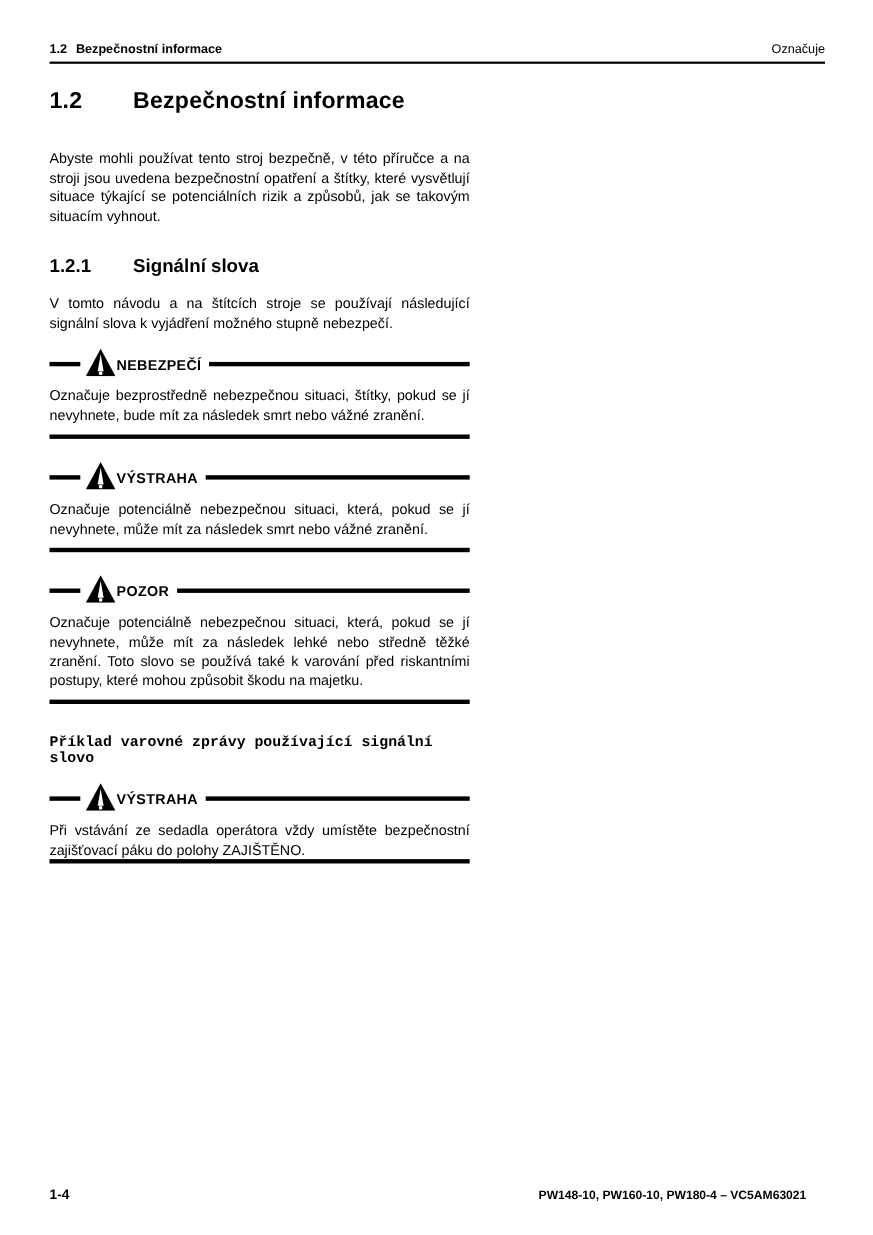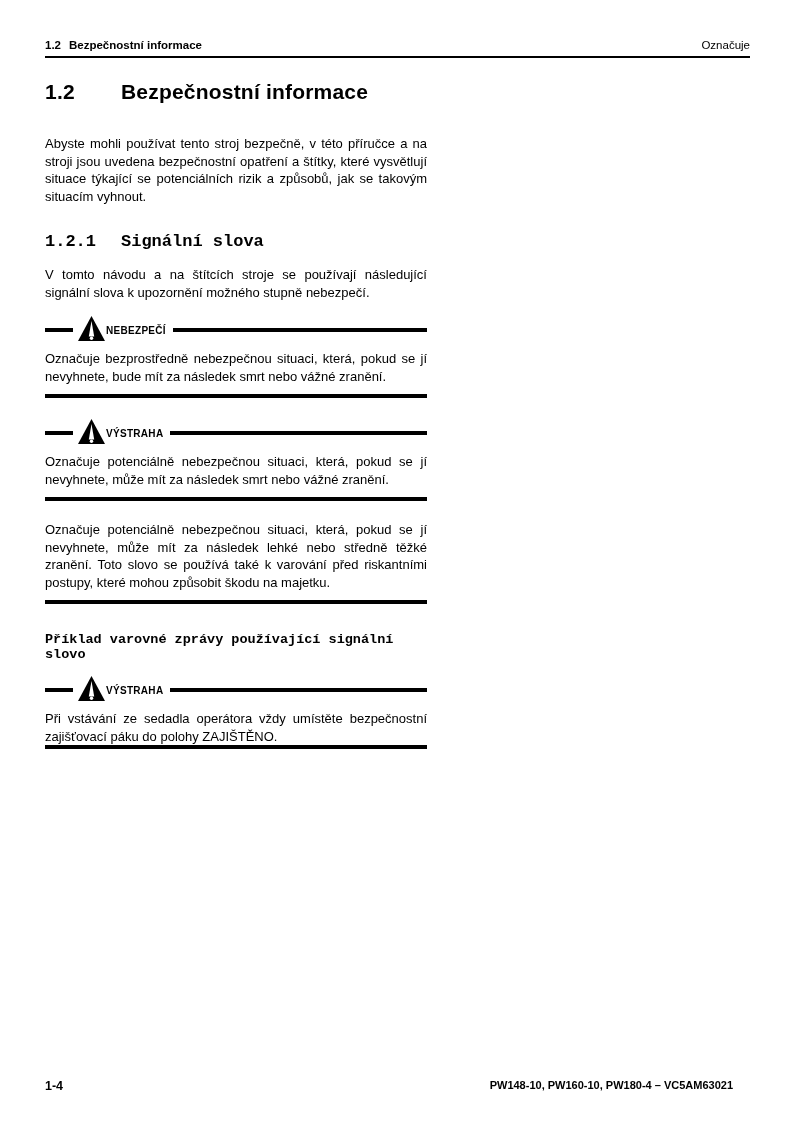--- a/index.html
+++ b/index.html
@@ -35,47 +35,46 @@
   .doc-title .num, .sec-title .num { width:76px; flex:0 0 76px; }
   p.body {
     font-size:13px; line-height:17.5px; text-align:justify;
     margin-bottom:14px;
   }
   p.intro { margin-bottom:27px; }
   .sec-title {
     display:flex; align-items:baseline;
     font-size:17px; font-weight:bold;
     margin-bottom:15px;
-    font-family:Liberation Mono, monospace;
   }
   
   .warn { margin-top:20px; }
   .warn.first { margin-top:13px; }
   .warn-header { display:flex; align-items:center; height:30px; }
   .warn-dash { width:28px; height:4px; background:#000; margin-right:5px; flex:0 0 28px; }
   .warn-tri { width:27px; height:25px; flex:0 0 27px; margin-right:1px; position:relative; top:-2px; }
-  .warn-label { font-weight:bold; font-size:10px; letter-spacing:0.3px; padding-right:7px; white-space:nowrap;text-align:right; }
+  .warn-label { font-weight:bold; font-size:13px; letter-spacing:0.3px; padding-right:7px; white-space:nowrap;text-align:right; }
   .warn-line { flex:1; height:4px; background:#000; }
   .warn-text { font-size:13px; line-height:17.5px; text-align:justify; margin:5px 0 9px; }
   .warn-bar { height:4px; background:#000; }
   .example-heading {
     font-size:13.5px; font-weight:bold;
     margin-top:28px; margin-bottom:13px;font-family:Liberation Mono, monospace;
   }
   
   .watermark {
     position:absolute; left:151px; top:407px;
     font-size:28px; color:#1c1c1c; opacity:0.88;
     letter-spacing:0.4px; white-space:nowrap;
     pointer-events:none;
   }
   
   .running-footer {
     position:absolute; top:1079px; left:45px; right:61px;
-    display:flex; justify-content:space-between; align-items:flex-start;
+    display:flex; justify-content:space-between; align-items:flex-end;
     font-weight:bold;
   }
   .running-footer .left { font-size:12.5px; }
   .running-footer .right { font-size:11px; }
 </style>
 </head>
 <body>
 
 <div class="page">
 
@@ -94,53 +93,63 @@
       <span>Bezpečnostní informace</span>
     </div>
 
     <p class="body intro">Abyste mohli používat tento stroj bezpečně, v této příručce a na stroji jsou uvedena bezpečnostní opatření a štítky, které vysvětlují situace týkající se potenciálních rizik a způsobů, jak se takovým situacím vyhnout.</p>
 
     <div class="sec-title">
       <span class="num">1.2.1</span>
       <span>Signální slova</span>
     </div>
 
-    <p class="body">V tomto návodu a na štítcích stroje se používají následující signální slova k upozornění možného stupně nebezpečí.</p>
+    <p class="body">V tomto návodu a na štítcích stroje se používají následující signální slova k vyjádření možného stupně nebezpečí.</p>
 
     <div class="warn first">
       <div class="warn-header">
         <span class="warn-dash"></span>
         <svg class="warn-tri" viewBox="0 0 27 25">
           <path d="M13.5 0 L27 25 L0 25 Z" fill="#000"></path>
           <path d="M13.5 5 L16.2 20.5 L10.8 20.5 Z" fill="#fff"></path>
           <circle cx="13.5" cy="22.3" r="1.7" fill="#fff"></circle>
         </svg>
         <span class="warn-label">NEBEZPEČÍ</span>
         <span class="warn-line"></span>
       </div>
-      <p class="warn-text">Označuje bezprostředně nebezpečnou situaci, která, pokud se jí nevyhnete, bude mít za následek smrt nebo vážné zranění.</p>
+      <p class="warn-text">Označuje bezprostředně nebezpečnou situaci, štítky, pokud se jí nevyhnete, bude mít za následek smrt nebo vážné zranění.</p>
       <div class="warn-bar"></div>
     </div>
 
     <div class="warn">
       <div class="warn-header">
         <span class="warn-dash"></span>
         <svg class="warn-tri" viewBox="0 0 27 25">
           <path d="M13.5 0 L27 25 L0 25 Z" fill="#000"></path>
           <path d="M13.5 5 L16.2 20.5 L10.8 20.5 Z" fill="#fff"></path>
           <circle cx="13.5" cy="22.3" r="1.7" fill="#fff"></circle>
         </svg>
         <span class="warn-label">VÝSTRAHA</span>
         <span class="warn-line"></span>
       </div>
       <p class="warn-text">Označuje potenciálně nebezpečnou situaci, která, pokud se jí nevyhnete, může mít za následek smrt nebo vážné zranění.</p>
       <div class="warn-bar"></div>
     </div>
 
     <div class="warn">
+      <div class="warn-header">
+        <span class="warn-dash"></span>
+        <svg class="warn-tri" viewBox="0 0 27 25">
+          <path d="M13.5 0 L27 25 L0 25 Z" fill="#000"></path>
+          <path d="M13.5 5 L16.2 20.5 L10.8 20.5 Z" fill="#fff"></path>
+          <circle cx="13.5" cy="22.3" r="1.7" fill="#fff"></circle>
+        </svg>
+        <span class="warn-label">POZOR</span>
+        <span class="warn-line"></span>
+      </div>
       <p class="warn-text">Označuje potenciálně nebezpečnou situaci, která, pokud se jí nevyhnete, může mít za následek lehké nebo středně těžké zranění. Toto slovo se používá také k varování před riskantními postupy, které mohou způsobit škodu na majetku.</p>
       <div class="warn-bar"></div>
     </div>
 
     <div class="example-heading">Příklad varovné zprávy používající signální slovo</div>
 
     <div class="warn first">
       <div class="warn-header">
         <span class="warn-dash"></span>
         <svg class="warn-tri" viewBox="0 0 27 25">

